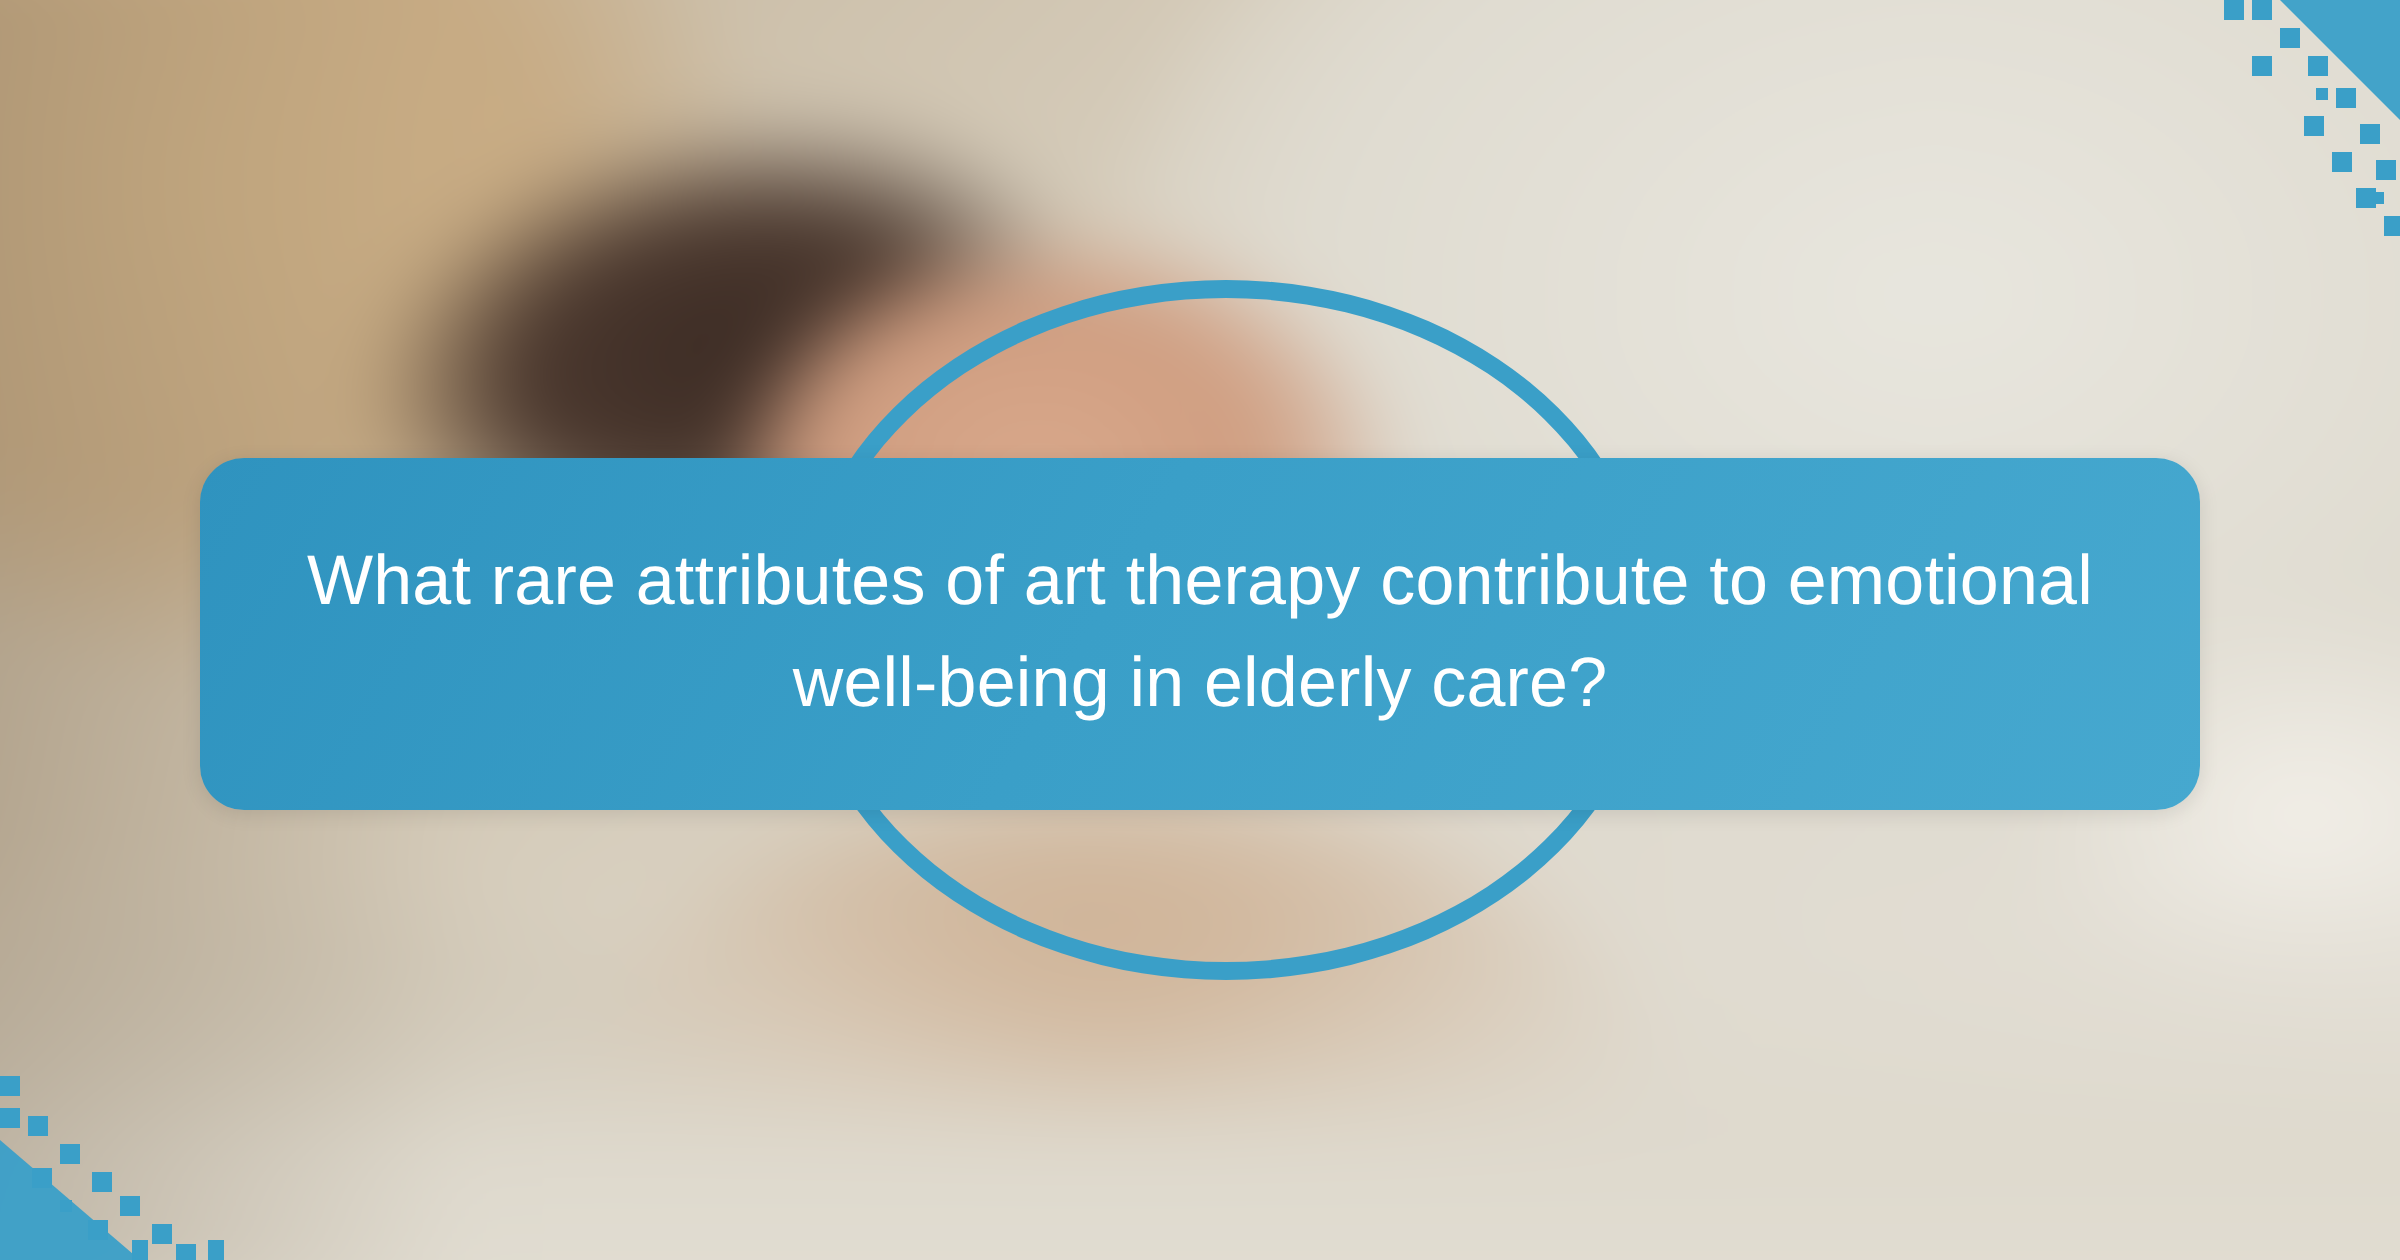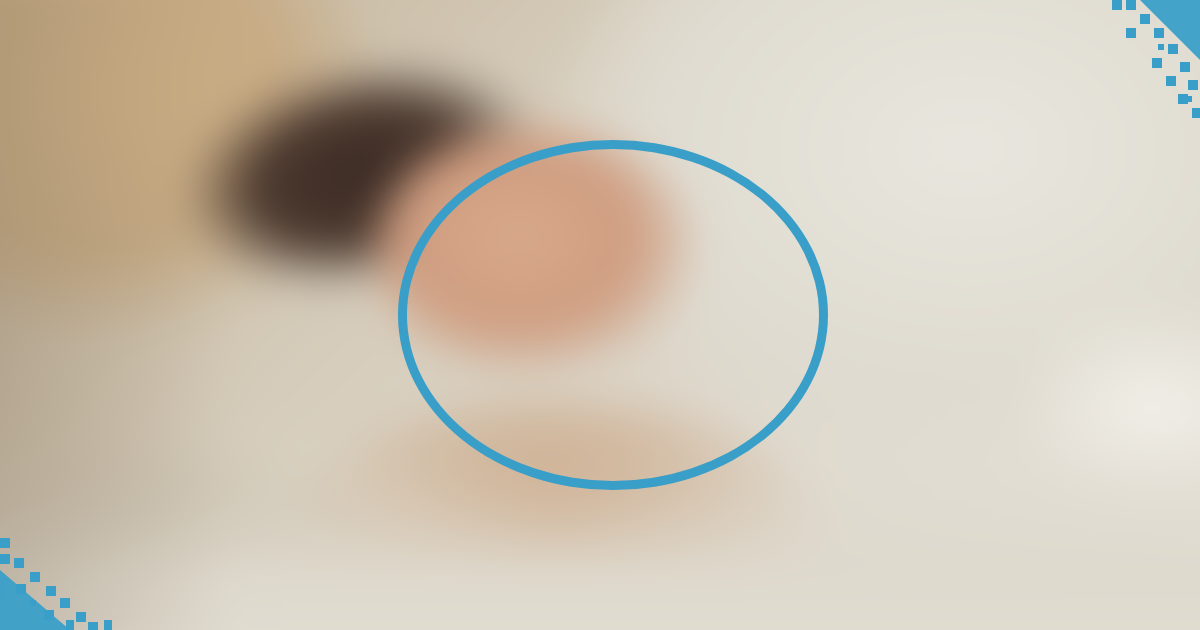--- a/index.html
+++ b/index.html
@@ -193,14 +193,17 @@
       <rect x="60" y="118" width="10" height="10"></rect>
       <rect x="44" y="130" width="10" height="10"></rect>
       <rect x="76" y="132" width="10" height="10"></rect>
       <rect x="88" y="142" width="10" height="8"></rect>
       <rect x="66" y="140" width="8" height="10"></rect>
       <rect x="30" y="120" width="6" height="6"></rect>
       <rect x="104" y="140" width="8" height="10"></rect>
     </g>
   </svg>
 
+  <div class="banner">
+    <h1 class="banner-title">What rare attributes of art therapy contribute to emotional well-being in elderly care?</h1>
+  </div>
 
 </div>
 
 </body></html>

